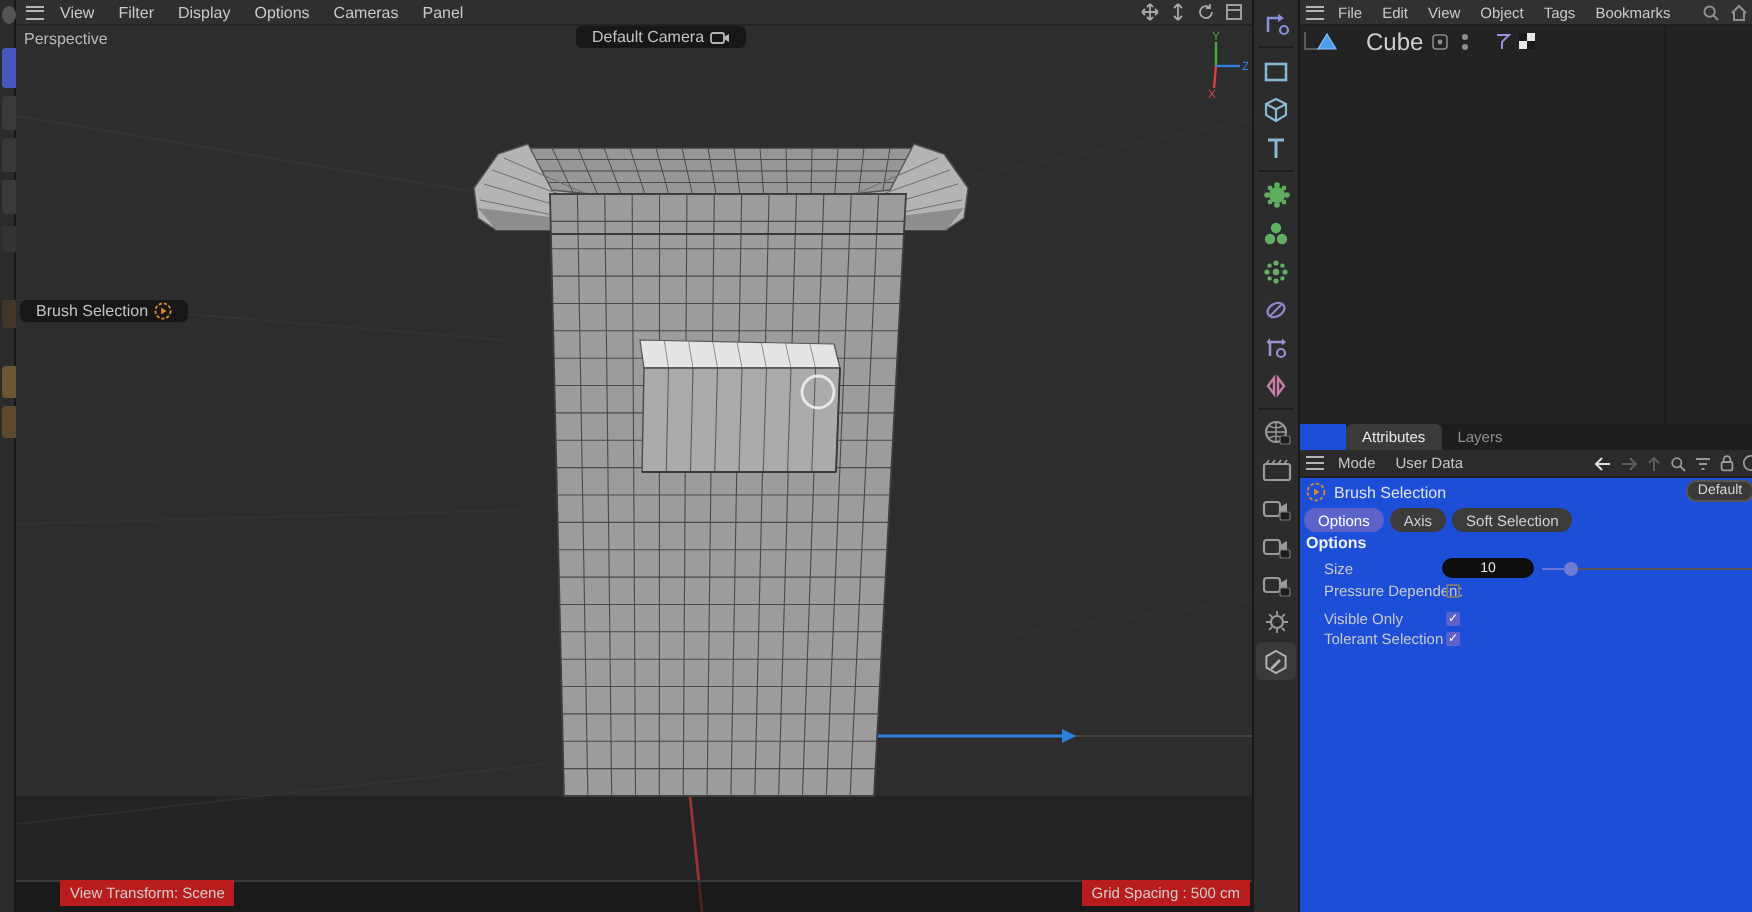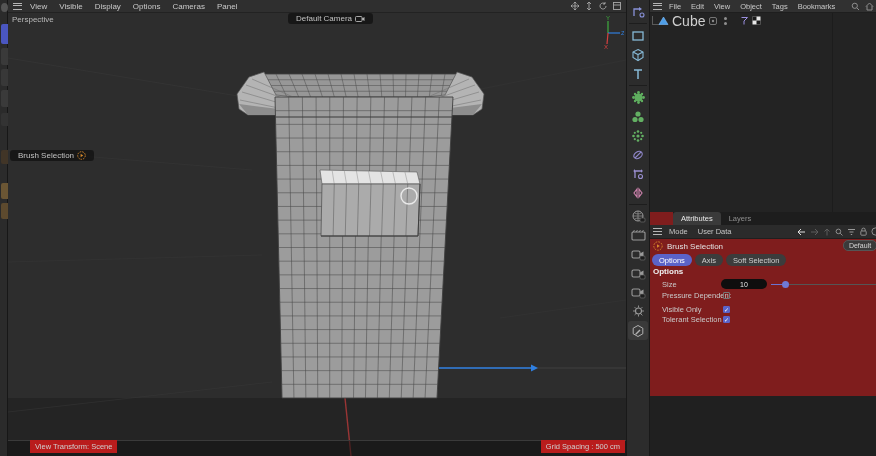--- a/index.html
+++ b/index.html
@@ -35,30 +35,30 @@
 
   
   #side-toolbar { left:626px; top:0; width:24px; height:456px; background:#2c2c2c;
      border-left:1px solid #191919; border-right:1px solid #191919;
      display:flex; flex-direction:column; align-items:center; padding-top:2px; }
   .ticon { width:20px; height:19px; display:flex; align-items:center; justify-content:center; border-radius:3px; }
   .tsep { width:18px; border-top:1px solid #1d1d1d; margin:2px 0; }
   .ticon.tile { background:#3a3a3a; }
 
   
-  #right-panel { left:650px; top:0; width:226px; height:396px; background:#7f1d1d; overflow:hidden; }
+  #right-panel { left:650px; top:0; width:226px; height:456px; background:#1d4ed8; overflow:hidden; }
   .om-menubar { position:absolute; left:0; top:0; width:226px; height:13px; background:#313131;
      display:flex; align-items:center; border-bottom:1px solid #1e1e1e; }
   .om-menubar .mi { padding:0 5px; font-size:7.5px; color:#c9c9c9; }
   .om-right { margin-left:auto; display:flex; gap:5px; padding-right:2px; }
   .om-tree { position:absolute; left:0; top:13px; width:226px; height:199px; background:#232323; }
   .om-col-line { position:absolute; left:182px; top:0; width:1px; height:199px; background:#1c1c1c; }
   .obj-row { position:absolute; left:0; top:1px; width:226px; height:13px; display:flex; align-items:center; }
   .hier { width:8px; height:9px; margin-left:2px; border-left:1px solid #5a5a5a; border-bottom:1px solid #5a5a5a; }
-  .obj-name { font-size:14px; color:#cfcfcf; margin-left:3px; }
+  .obj-name { font-size:12px; color:#cfcfcf; margin-left:14px; }
   .vis-dots { display:flex; flex-direction:column; gap:2px; margin-left:7px; }
   .vis-dots i { width:3px; height:3px; border-radius:50%; background:#8f8f8f; }
 
   .attr-tabbar { position:absolute; left:0; top:212px; width:226px; height:13px; background:#1d1d1d;
      display:flex; align-items:center;margin-left:23px; }
   .attr-tab { font-size:7.5px; padding:2px 8px 2px 8px; }
   .attr-tab.active { background:#3a3a3a; color:#eaeaea; border-radius:3px 3px 0 0; }
   .attr-tab.inactive { color:#8f8f8f; }
   .mode-row { position:absolute; left:0; top:225px; width:226px; height:14px; background:#2b2b2b;
      display:flex; align-items:center; border-bottom:1px solid #1f1f1f; }
@@ -102,21 +102,21 @@
     <div class="frag" style="top:150px;height:14px;background:#413527;"></div>
     <div class="frag" style="top:183px;height:16px;background:#6b5634;"></div>
     <div class="frag" style="top:203px;height:16px;background:#5d4a2e;"></div>
   </div>
 
   <div id="viewport-area" class="abs">
 
     <div class="vp-menubar">
       <span class="burger"></span>
       <span class="mi">View</span>
-      <span class="mi">Visible</span>
+      <span class="mi">Filter</span>
       <span class="mi">Display</span>
       <span class="mi">Options</span>
       <span class="mi">Cameras</span>
       <span class="mi">Panel</span>
       <span class="vp-nav">
         <svg width="10" height="10" viewBox="0 0 10 10">
             <path d="M5 1v8M1 5h8M5 1l-1.5 1.5M5 1l1.5 1.5M1 5l1.5-1.5M1 5l1.5 1.5M9 5l-1.5-1.5M9 5l-1.5 1.5M5 9l-1.5-1.5M5 9l1.5-1.5" stroke="#a8a8a8" stroke-width="0.9" fill="none"></path>
           </svg>
         <svg width="10" height="10" viewBox="0 0 10 10">
             <path d="M5 1v8M5 1l-2 2M5 1l2 2M5 9l-2-2M5 9l2-2" stroke="#a8a8a8" stroke-width="0.9" fill="none"></path>

